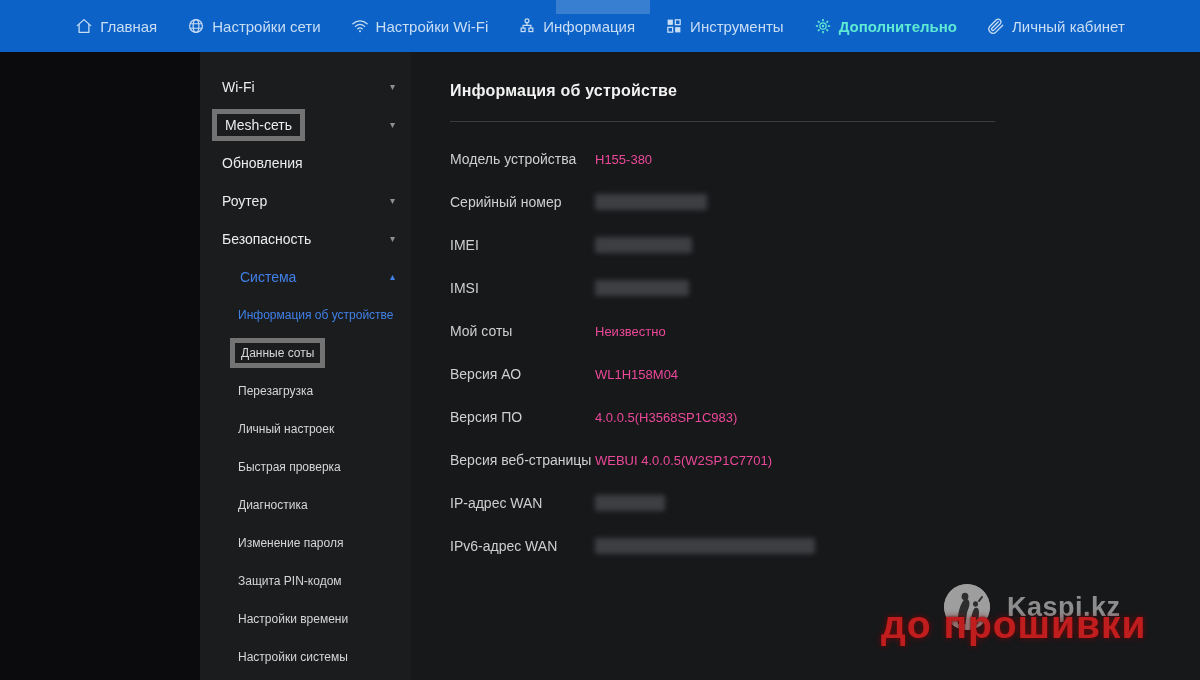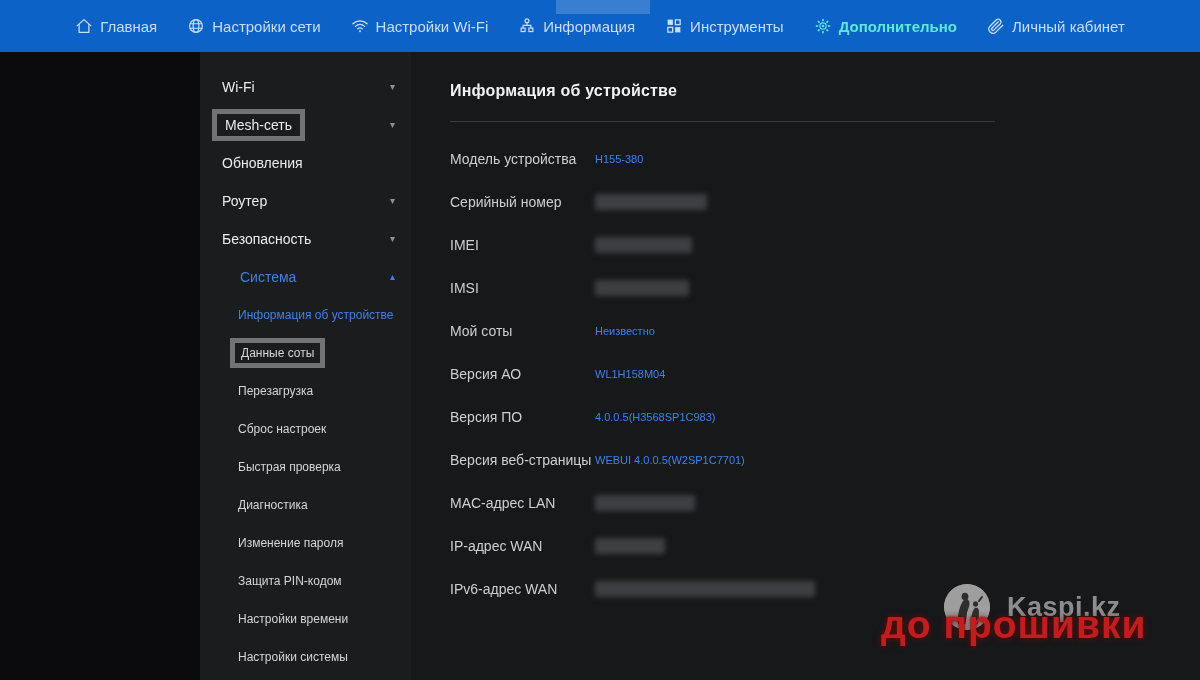--- a/index.html
+++ b/index.html
@@ -46,21 +46,21 @@
   
   #content{
     position:absolute;top:52px;left:411px;right:0;bottom:0;
     background:#17181a;padding:30px 0 0 39px;box-sizing:border-box;z-index:1;
   }
   #page-title{margin:0;font-size:16px;font-weight:bold;color:#f2f2f2;letter-spacing:.2px;}
   #title-divider{width:545px;height:1px;background:#3c3c3f;margin-top:21px;}
   #rows{margin-top:16px;width:560px;}
   .row{display:flex;align-items:flex-start;padding:13px 0;}
   .row .lbl{width:145px;flex-shrink:0;font-size:14px;line-height:17px;color:#cfcfcf;}
-  .row .val{font-size:11px;line-height:17px;color:#3b82f6;display:flex;align-items:center;gap:5px;}
+  .row .val{font-size:13px;line-height:17px;color:#ec4899;display:flex;align-items:center;gap:5px;}
   .pill{
     display:inline-block;height:16px;border-radius:2px;
     background:#3d3f42;filter:blur(2.5px);
   }
   
   #watermark{position:absolute;left:880px;top:572px;width:320px;height:108px;z-index:10;pointer-events:none;}
   #kaspi-logo-circle{
     position:absolute;left:64px;top:12px;width:46px;height:46px;border-radius:50%;
     background:#9e9e9e;overflow:hidden;
   }
@@ -188,21 +188,21 @@
     <div class="sub-item selected">
       <span>Информация об устройстве</span>
     </div>
     <div class="sub-item">
       <span class="annotated-box small"><span>Данные соты</span></span>
     </div>
     <div class="sub-item">
       <span>Перезагрузка</span>
     </div>
     <div class="sub-item">
-      <span>Сброс настроек</span>
+      <span>Личный настроек</span>
     </div>
     <div class="sub-item">
       <span>Быстрая проверка</span>
     </div>
     <div class="sub-item">
       <span>Диагностика</span>
     </div>
     <div class="sub-item">
       <span>Изменение пароля</span>
     </div>
@@ -260,26 +260,20 @@
       <div class="row">
         <span class="lbl">Версия ПО</span>
         <span class="val">
           <span>4.0.0.5(H3568SP1C983)</span>
         </span>
       </div>
       <div class="row">
         <span class="lbl">Версия веб-страницы</span>
         <span class="val">
           <span>WEBUI 4.0.0.5(W2SP1C7701)</span>
-        </span>
-      </div>
-      <div class="row">
-        <span class="lbl">MAC-адрес LAN</span>
-        <span class="val">
-          <span class="pill" style="width: 100px;"></span>
         </span>
       </div>
       <div class="row">
         <span class="lbl">IP-адрес WAN</span>
         <span class="val">
           <span class="pill" style="width: 70px;"></span>
         </span>
       </div>
       <div class="row">
         <span class="lbl">IPv6-адрес WAN</span>

